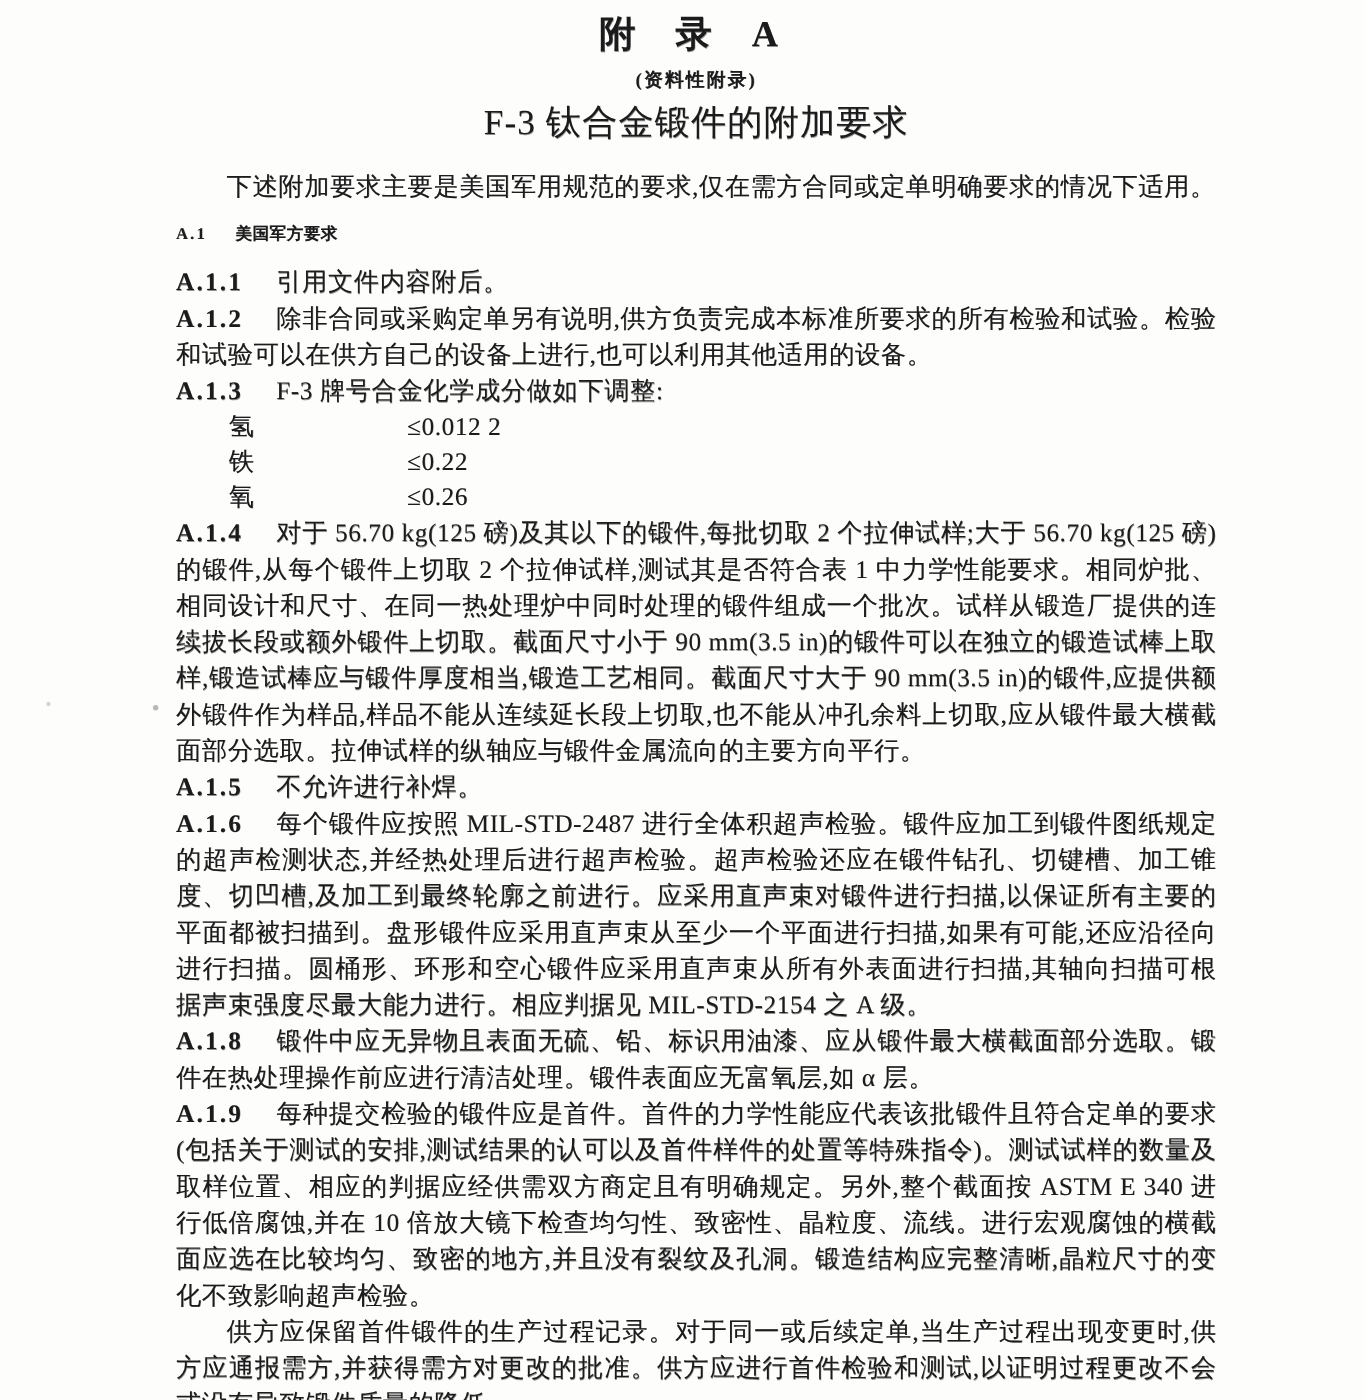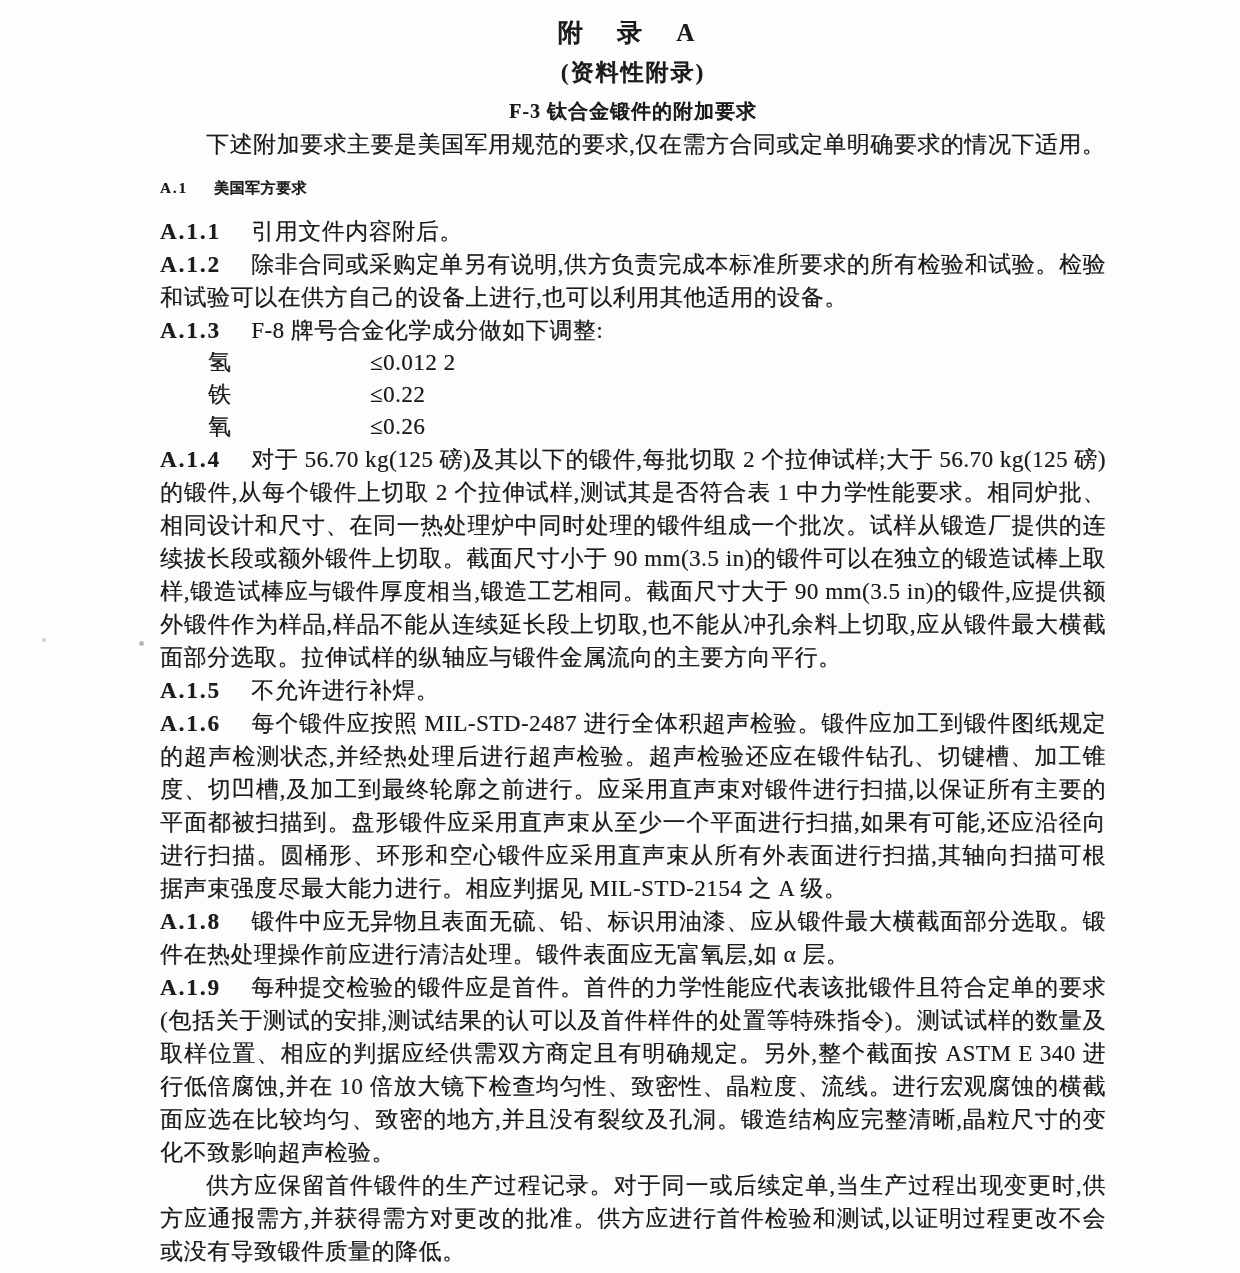--- a/index.html
+++ b/index.html
@@ -19,39 +19,39 @@
     line-height: 33px;
     letter-spacing: 0.5px;
   }
   .content {
     padding: 8px 134px 0 160px;
     text-shadow: 0.4px 0.4px 0 rgba(10,10,10,0.45);
   }
   .doc-header { text-align: center; }
   .appendix-label {
     font-weight: bold;
-    font-size: 25px;
+    font-size: 33px;
     letter-spacing: 14px;
     margin-top: 8px;
   }
   .appendix-type {
     font-weight: bold;
-    font-size: 23px;
+    font-size: 17px;
     letter-spacing: 2px;
     margin-top: 7px;
   }
   .appendix-title {
-    font-weight: bold;
-    font-size: 20px;
+    font-weight: normal;
+    font-size: 32px;
     letter-spacing: 1px;
     margin-top: 6px;
   }
   p { margin: 0; text-align: justify; }
   .indent { text-indent: 2em; }
-  .intro { }
+  .intro { margin-top: 25px; }
   .clause-heading {
     font-weight: bold;
     font-size: 15px;
     margin: 11px 0 10px 0;
   }
   .clause-heading .clause-num { margin-right: 26px; }
   .clause-num {
     font-weight: bold;
     letter-spacing: 2px;
     margin-right: 30px;
@@ -88,21 +88,21 @@
     </div>
 
     <p class="indent intro"><span>下述附加要求主要是美国军用规范的要求,仅在需方合同或定单明确要求的情况下适用。</span></p>
 
     <p class="clause-heading"><span class="clause-num">A.1</span><span>美国军方要求</span></p>
 
     <p class="clause"><span class="clause-num">A.1.1</span><span>引用文件内容附后。</span></p>
 
     <p class="clause"><span class="clause-num">A.1.2</span><span>除非合同或采购定单另有说明,供方负责完成本标准所要求的所有检验和试验。检验和试验可以在供方自己的设备上进行,也可以利用其他适用的设备。</span></p>
 
-    <p class="clause"><span class="clause-num">A.1.3</span><span>F-8 牌号合金化学成分做如下调整:</span></p>
+    <p class="clause"><span class="clause-num">A.1.3</span><span>F-3 牌号合金化学成分做如下调整:</span></p>
 
     <div class="chem-list">
       <div class="chem-row">
         <span class="chem-el">氢</span><span class="chem-limit">≤0.012 2</span>
       </div>
       <div class="chem-row">
         <span class="chem-el">铁</span><span class="chem-limit">≤0.22</span>
       </div>
       <div class="chem-row">
         <span class="chem-el">氧</span><span class="chem-limit">≤0.26</span>

